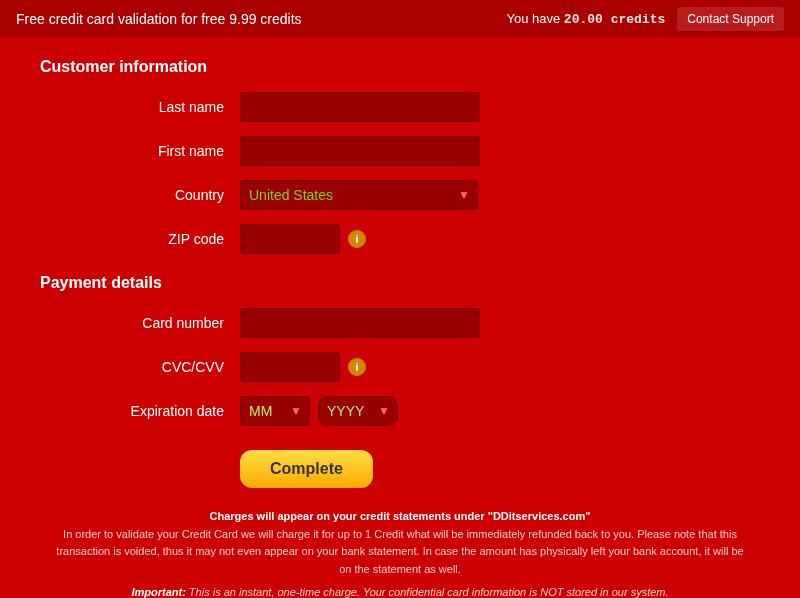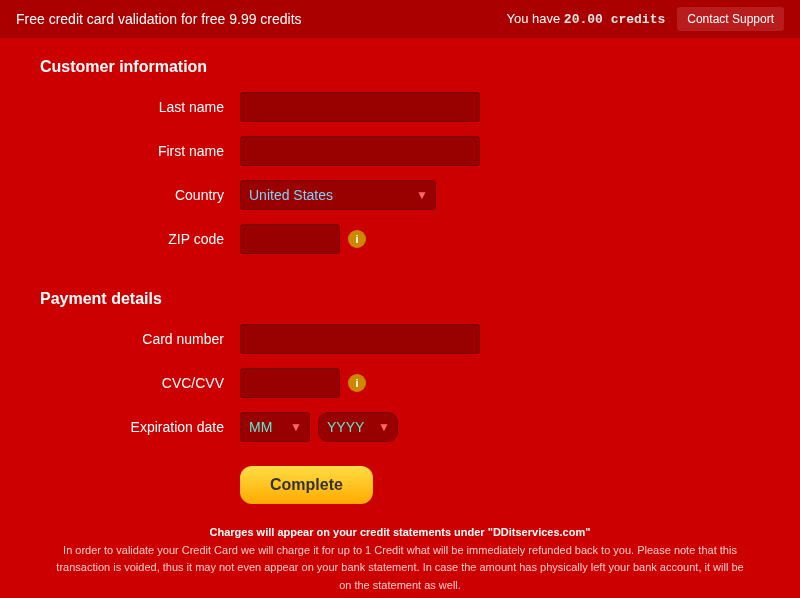--- a/index.html
+++ b/index.html
@@ -76,26 +76,26 @@
       outline: none;
       width: 240px;
     }
     .select-wrapper {
       position: relative;
       display: inline-block;
     }
     .form-select {
       background-color: #990000;
       border: 1px solid #770000;
-      color: #7dd3fc;
+      color: #84cc16;
       padding: 6px 30px 6px 8px;
       font-size: 14px;
       border-radius: 3px;
       outline: none;
-      width: 196px;
+      width: 238px;
       appearance: none;
       cursor: pointer;
     }
     .select-arrow {
       position: absolute;
       right: 8px;
       top: 50%;
       transform: translateY(-50%);
       color: #ff6666;
       pointer-events: none;
@@ -112,31 +112,31 @@
       height: 18px;
       background-color: #cc8800;
       color: #fff;
       border-radius: 50%;
       font-size: 11px;
       font-weight: bold;
       margin-left: 8px;
       cursor: pointer;
     }
     .payment-section {
-      margin-top: 36px;
+      margin-top: 20px;
     }
     .expiration-wrapper {
       display: flex;
       gap: 8px;
       align-items: center;
     }
     .exp-select {
       background-color: #990000;
       border: 1px solid #770000;
-      color: #5eead4;
+      color: #bef264;
       padding: 6px 24px 6px 8px;
       font-size: 14px;
       border-radius: 3px;
       outline: none;
       appearance: none;
       cursor: pointer;
       width: 70px;
     }
     .exp-select-wrapper {
       position: relative;

